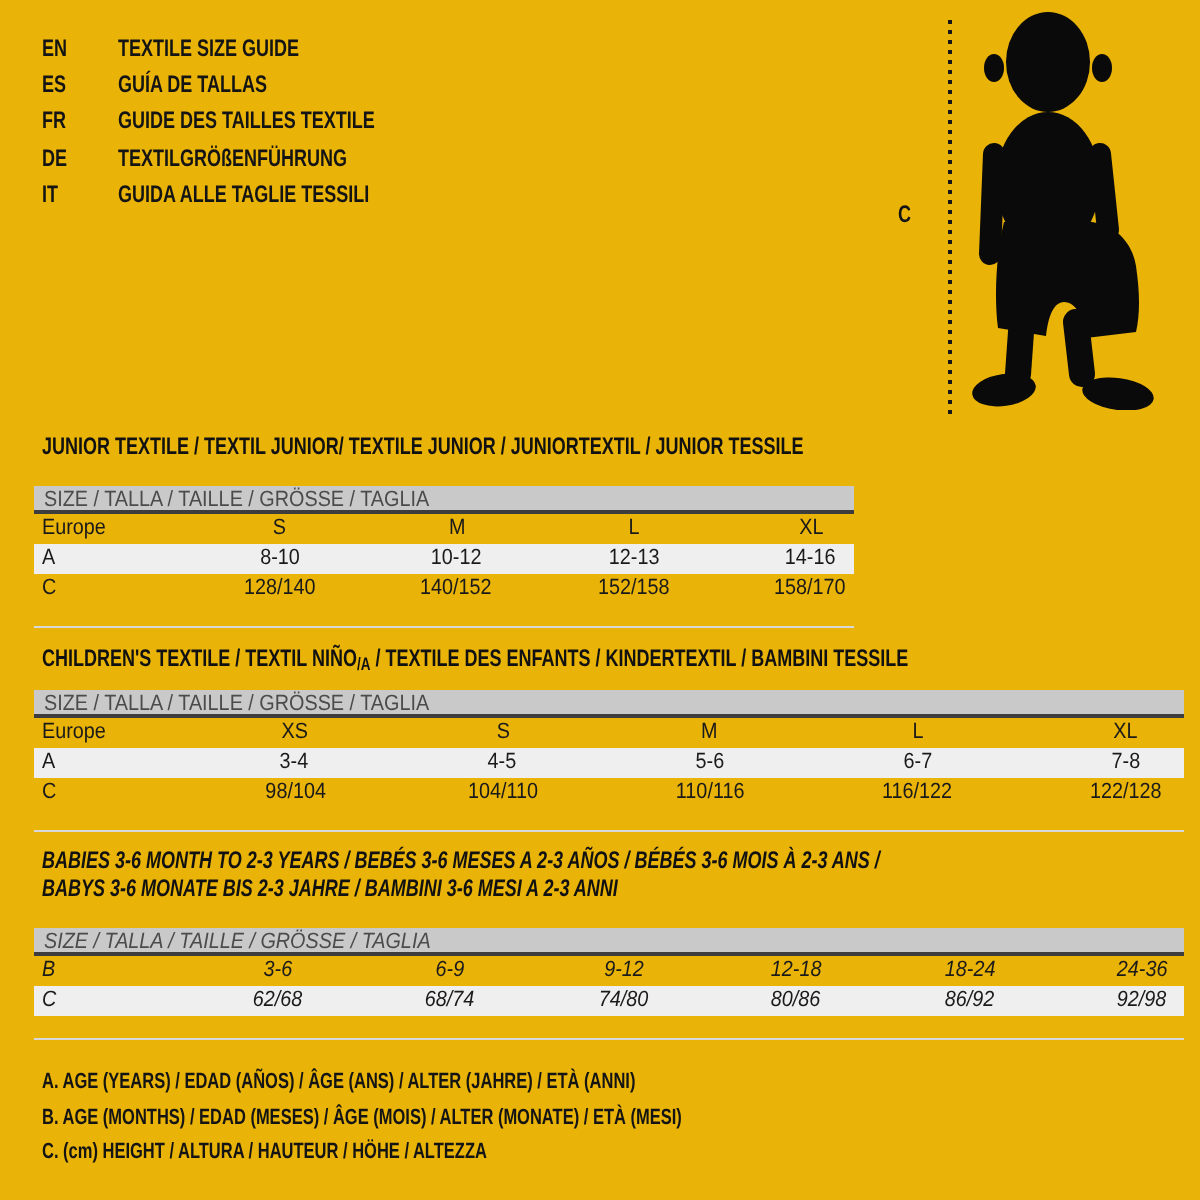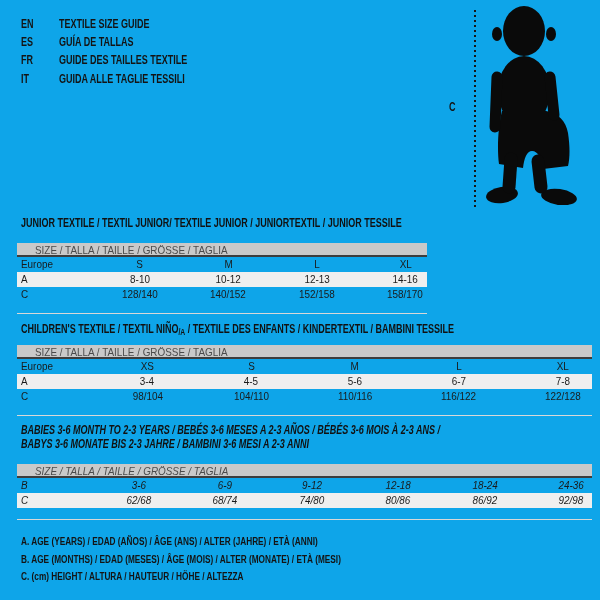--- a/index.html
+++ b/index.html
@@ -1,17 +1,17 @@
 <!DOCTYPE html>
 <html><head>
 <meta charset="utf-8">
 <style>
   html,body{margin:0;padding:0;background:#fff;}
   #stage{
-    position:relative;width:600px;height:600px;background:#0ea5e9;
+    position:relative;width:600px;height:600px;background:#eab308;
     font-family:"Liberation Sans",sans-serif;color:#141414;overflow:hidden;
   }
   .cond{display:inline-block;transform:scaleX(0.75);transform-origin:0 50%;white-space:nowrap;}
   .cond-c{display:inline-block;transform:scaleX(0.9);white-space:nowrap;}
 
   
   #lang-list{position:absolute;left:21px;top:15px;}
   .lang-row{display:flex;height:18.2px;line-height:18.2px;font-size:12px;font-weight:bold;}
   .lang-code{width:38px;}
 
@@ -25,21 +25,21 @@
   .size-table{position:absolute;left:17px;}
   #table-junior{top:243px;width:410px;}
   #table-children{top:345px;width:575px;}
   #table-babies{top:464px;width:575px;font-style:italic;}
   .t-title{position:absolute;left:4px;font-size:12px;font-weight:bold;line-height:14px;color:#111;}
   #table-junior .t-title{top:-27px;text-align:right;}
   #table-children .t-title{top:-23px;}
   #table-babies .t-title{top:-41px;}
   .t-title .sub{font-size:9px;vertical-align:-2px;}
   .size-bar{height:14px;line-height:15px;background:#c9c9c9;border-bottom:2px solid #3d3d3d;
-    font-size:11px;color:#4b4b4b;padding-left:18px;box-sizing:border-box;overflow:hidden;}
+    font-size:11px;color:#4b4b4b;padding-left:5px;box-sizing:border-box;overflow:hidden;}
   .size-bar .cond-c{transform-origin:0 50%;}
   .t-row{display:flex;height:15px;line-height:15px;font-size:11px;color:#1a1a1a;gap:45px;}
   .t-row.shaded{background:#efefef;}
   .t-label{width:56px;padding-left:4px;box-sizing:border-box;}
   .t-cell{flex:1;text-align:center;}
   .endline{height:1px;background:#d8d8d8;margin-top:11px;}
 
   
   #legend{position:absolute;left:21px;top:533px;}
   .legend-line{height:17.7px;line-height:17.7px;font-size:11px;font-weight:bold;}
@@ -54,20 +54,24 @@
         <span class="lang-code"><span class="cond">EN</span></span>
         <span class="cond">TEXTILE SIZE GUIDE</span>
       </div>
       <div class="lang-row">
         <span class="lang-code"><span class="cond">ES</span></span>
         <span class="cond">GUÍA DE TALLAS</span>
       </div>
       <div class="lang-row">
         <span class="lang-code"><span class="cond">FR</span></span>
         <span class="cond">GUIDE DES TAILLES TEXTILE</span>
+      </div>
+      <div class="lang-row">
+        <span class="lang-code"><span class="cond">DE</span></span>
+        <span class="cond">TEXTILGRÖßENFÜHRUNG</span>
       </div>
       <div class="lang-row">
         <span class="lang-code"><span class="cond">IT</span></span>
         <span class="cond">GUIDA ALLE TAGLIE TESSILI</span>
       </div>
     </div>
 
   <div id="measure-line"></div>
   <div id="measure-label">
     <span class="cond">C</span>

